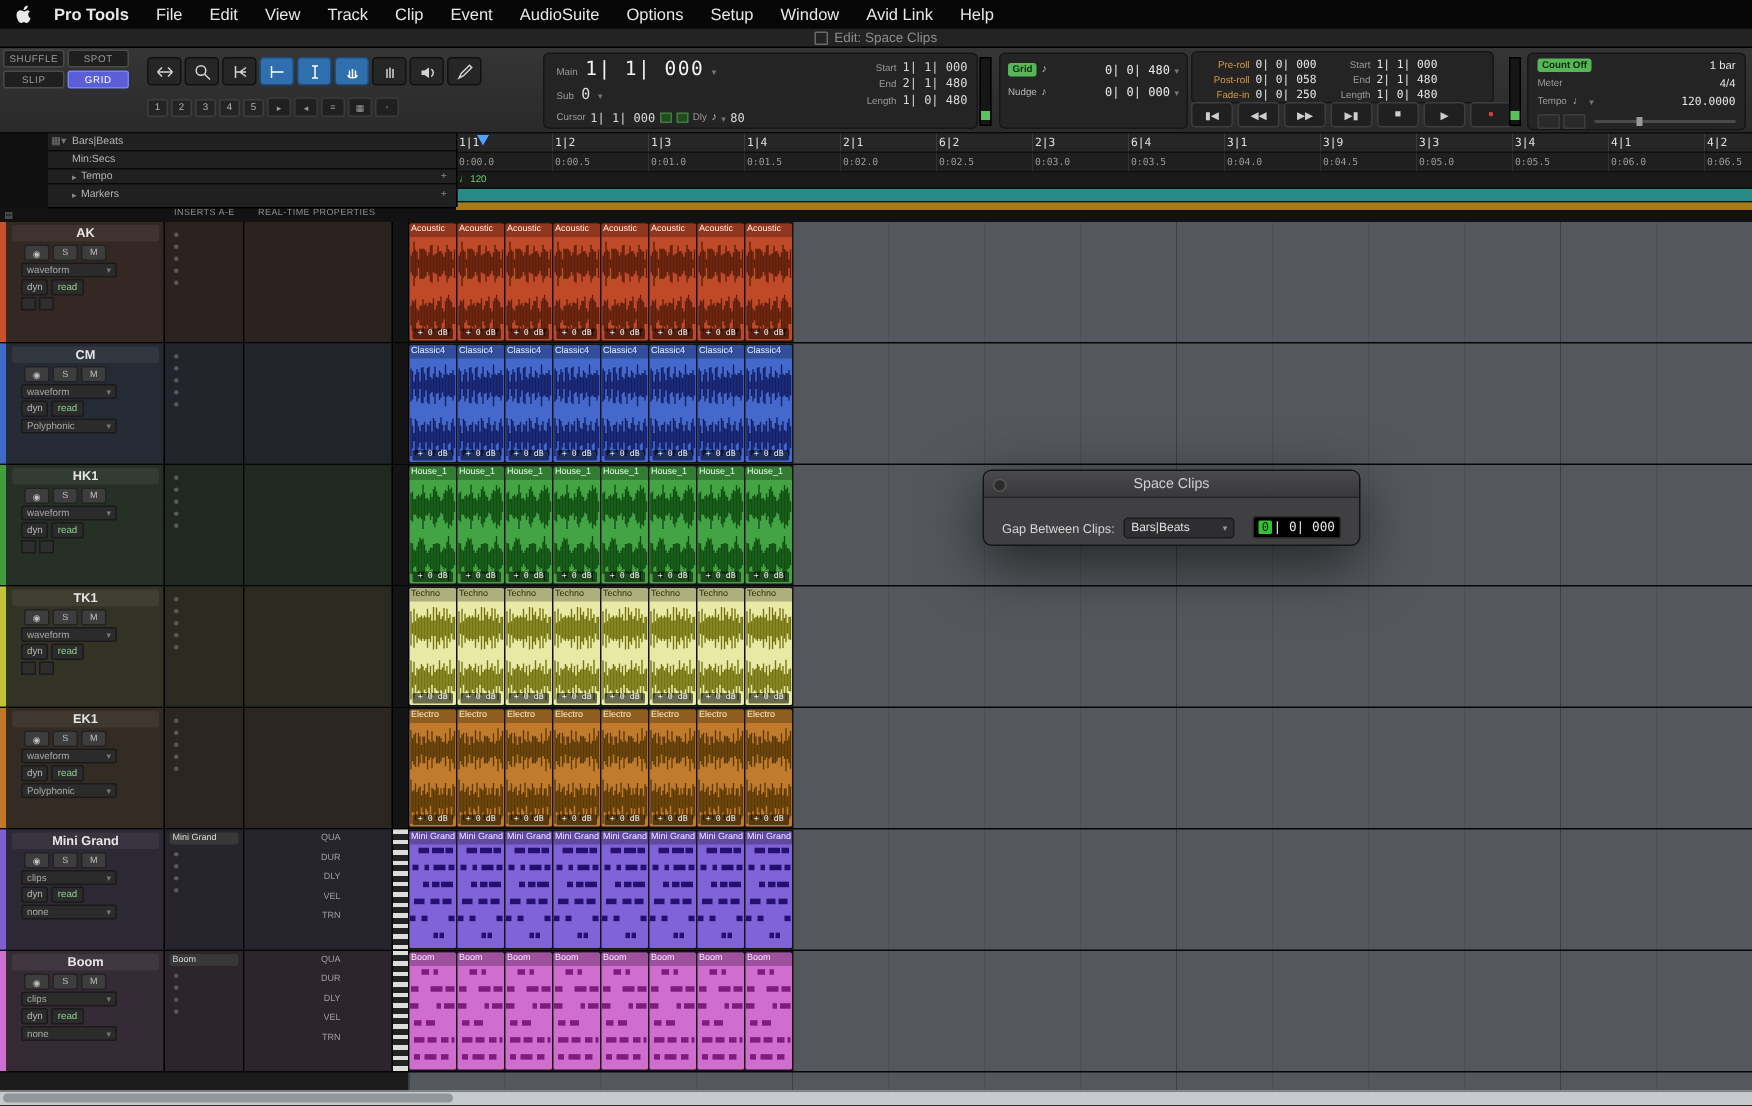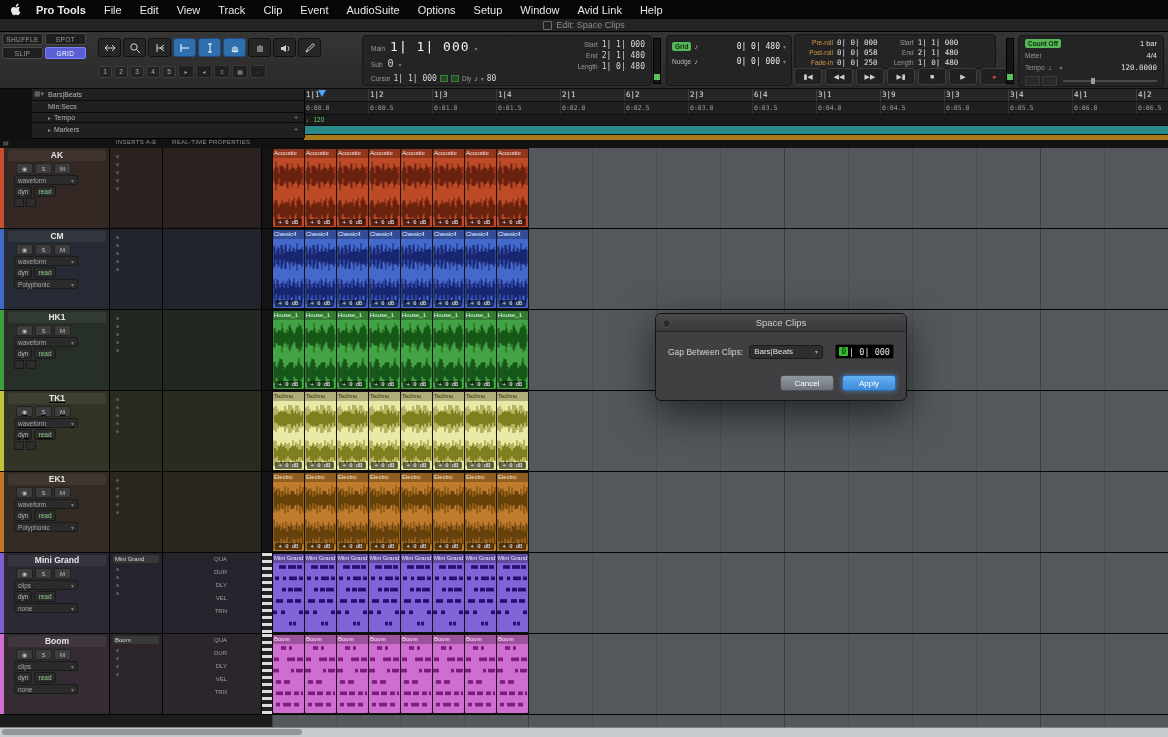--- a/index.html
+++ b/index.html
@@ -797,21 +797,21 @@
                 <svg viewBox="0 0 31 58" preserveAspectRatio="none">
                   <path d="M1 7.4L1 22.6M2 6.6L2 23.4M3 10.6L3 19.4M4 10.5L4 19.5M5 9.0L5 21.0M6 8.1L6 21.9M7 9.3L7 20.7M8 8.1L8 21.9M9 2.5L9 27.5M10 7.2L10 22.8M11 10.4L11 19.6M12 9.9L12 20.1M13 11.3L13 18.7M14 7.6L14 22.4M15 9.7L15 20.3M16 5.2L16 24.8M17 3.5L17 26.5M18 6.3L18 23.7M19 8.7L19 21.3M20 9.5L20 20.5M21 11.7L21 18.3M22 10.8L22 19.2M23 7.4L23 22.6M24 5.6L24 24.4M25 6.3L25 23.7M26 2.8L26 27.2M27 5.0L27 25.0M28 4.2L28 25.8M29 7.4L29 22.6M30 12.0L30 18.0M1 35.3L1 52.7M2 35.6L2 52.4M3 38.9L3 49.1M4 39.7L4 48.3M5 37.2L5 50.8M6 34.6L6 53.4M7 32.2L7 55.8M8 33.3L8 54.7M9 32.8L9 55.2M10 36.1L10 51.9M11 39.3L11 48.7M12 40.9L12 47.1M13 39.5L13 48.5M14 37.9L14 50.1M15 38.0L15 50.0M16 35.9L16 52.1M17 35.9L17 52.1M18 35.3L18 52.7M19 35.4L19 52.6M20 35.9L20 52.1M21 40.5L21 47.5M22 39.3L22 48.7M23 37.7L23 50.3M24 38.7L24 49.3M25 34.6L25 53.4M26 31.4L26 56.6M27 36.2L27 51.8M28 37.9L28 50.1M29 38.6L29 49.4M30 40.2L30 47.8" stroke="#124f12" stroke-width="0.9" fill="none"></path>
                 </svg>
               </div>
               <div class="clip-db">+ 0 dB</div>
             </div>
           </div>
           <div class="t-fill"></div>
         </div>
         <div class="track-row">
-          <div class="t-header" style="background: linear-gradient(rgba(194, 194, 58, 0.1), rgba(194, 194, 58, 0.1)), rgb(35, 35, 35); text-decoration: underline;">
+          <div class="t-header" style="background: linear-gradient(rgba(194, 194, 58, 0.1), rgba(194, 194, 58, 0.1)), rgb(35, 35, 35);">
             <div class="t-strip" style="background: rgb(194, 194, 58);"></div>
             <div class="t-name">TK1</div>
             <div class="t-btns">
               <span class="tb">◉</span>
               <span class="tb">S</span>
               <span class="tb">M</span>
             </div>
             <div class="t-sel">
               <span>waveform</span>
               <span class="dd">▾</span>
@@ -1509,19 +1509,15 @@
         <span class="dlg-select">
           <span>Bars|Beats</span>
           <span class="dd">▾</span>
         </span>
         <span class="dlg-value">
           <span class="hl">0</span>
           <span>| 0| 000</span>
         </span>
       </div>
     </div>
-    <div class="dlg-btns">
-      <span class="btn cancel">Cancel</span>
-      <span class="btn apply">Apply</span>
-    </div>
   </div>
 
 </div>
 
 </body></html>

